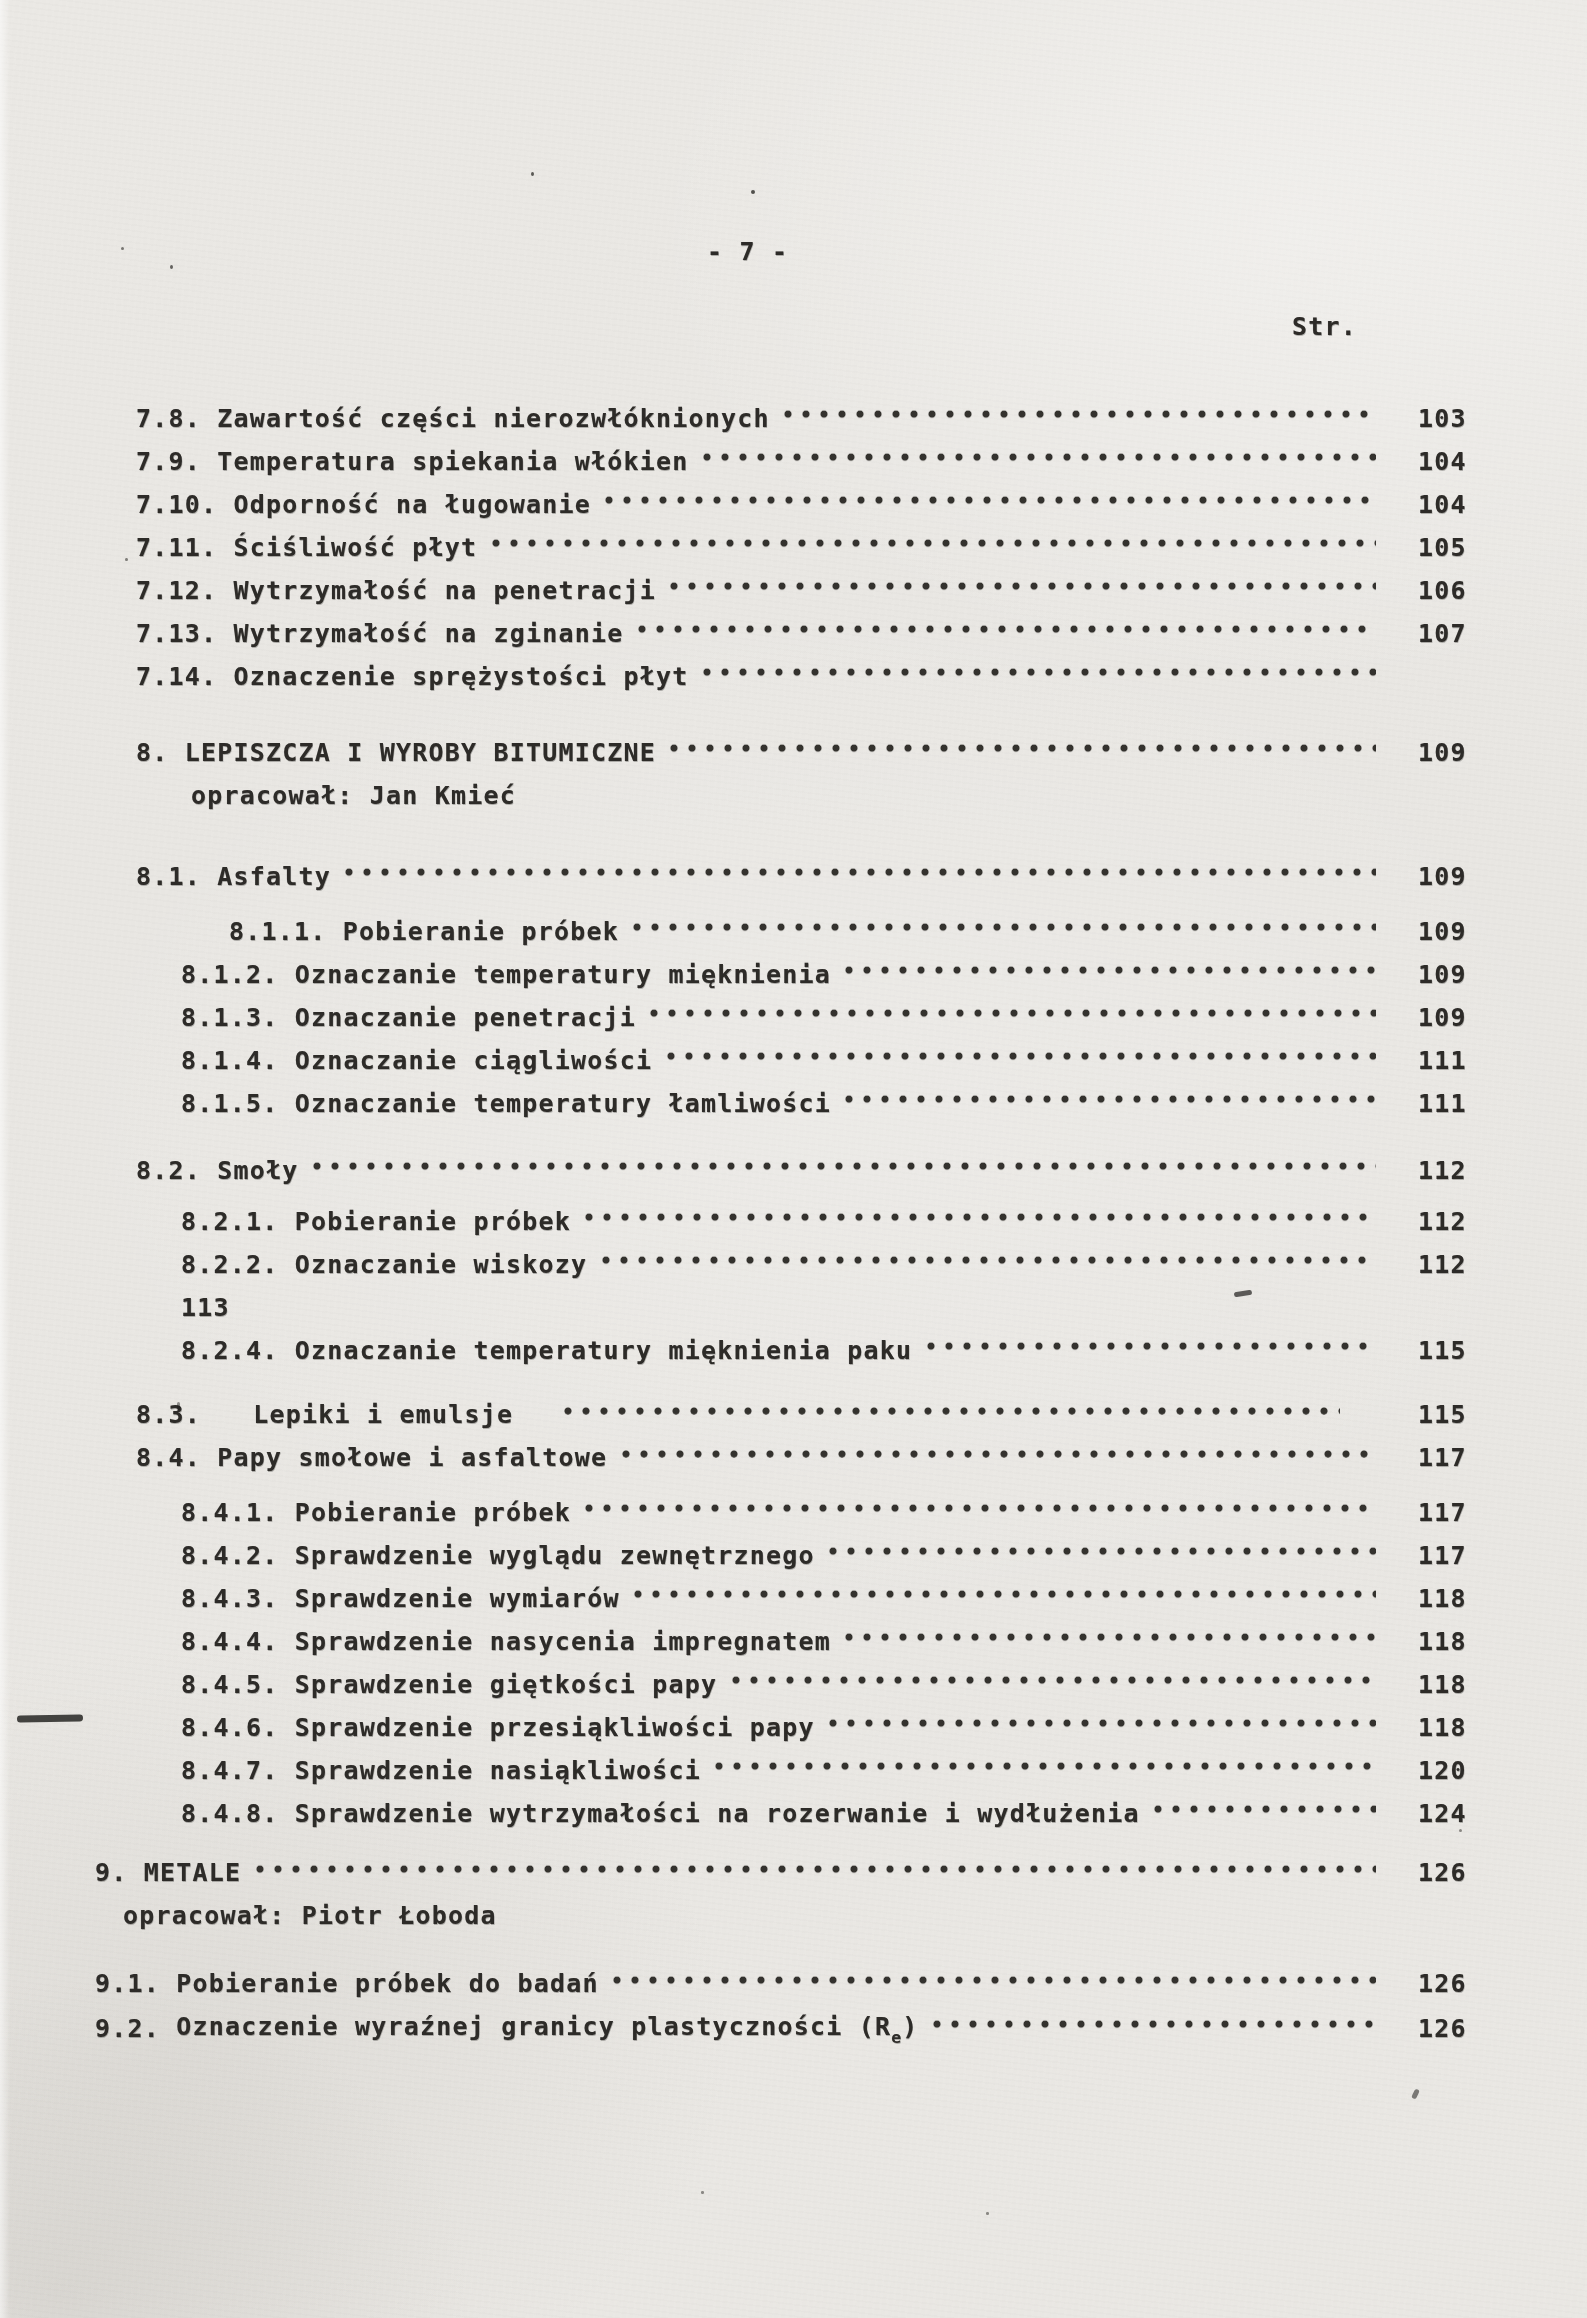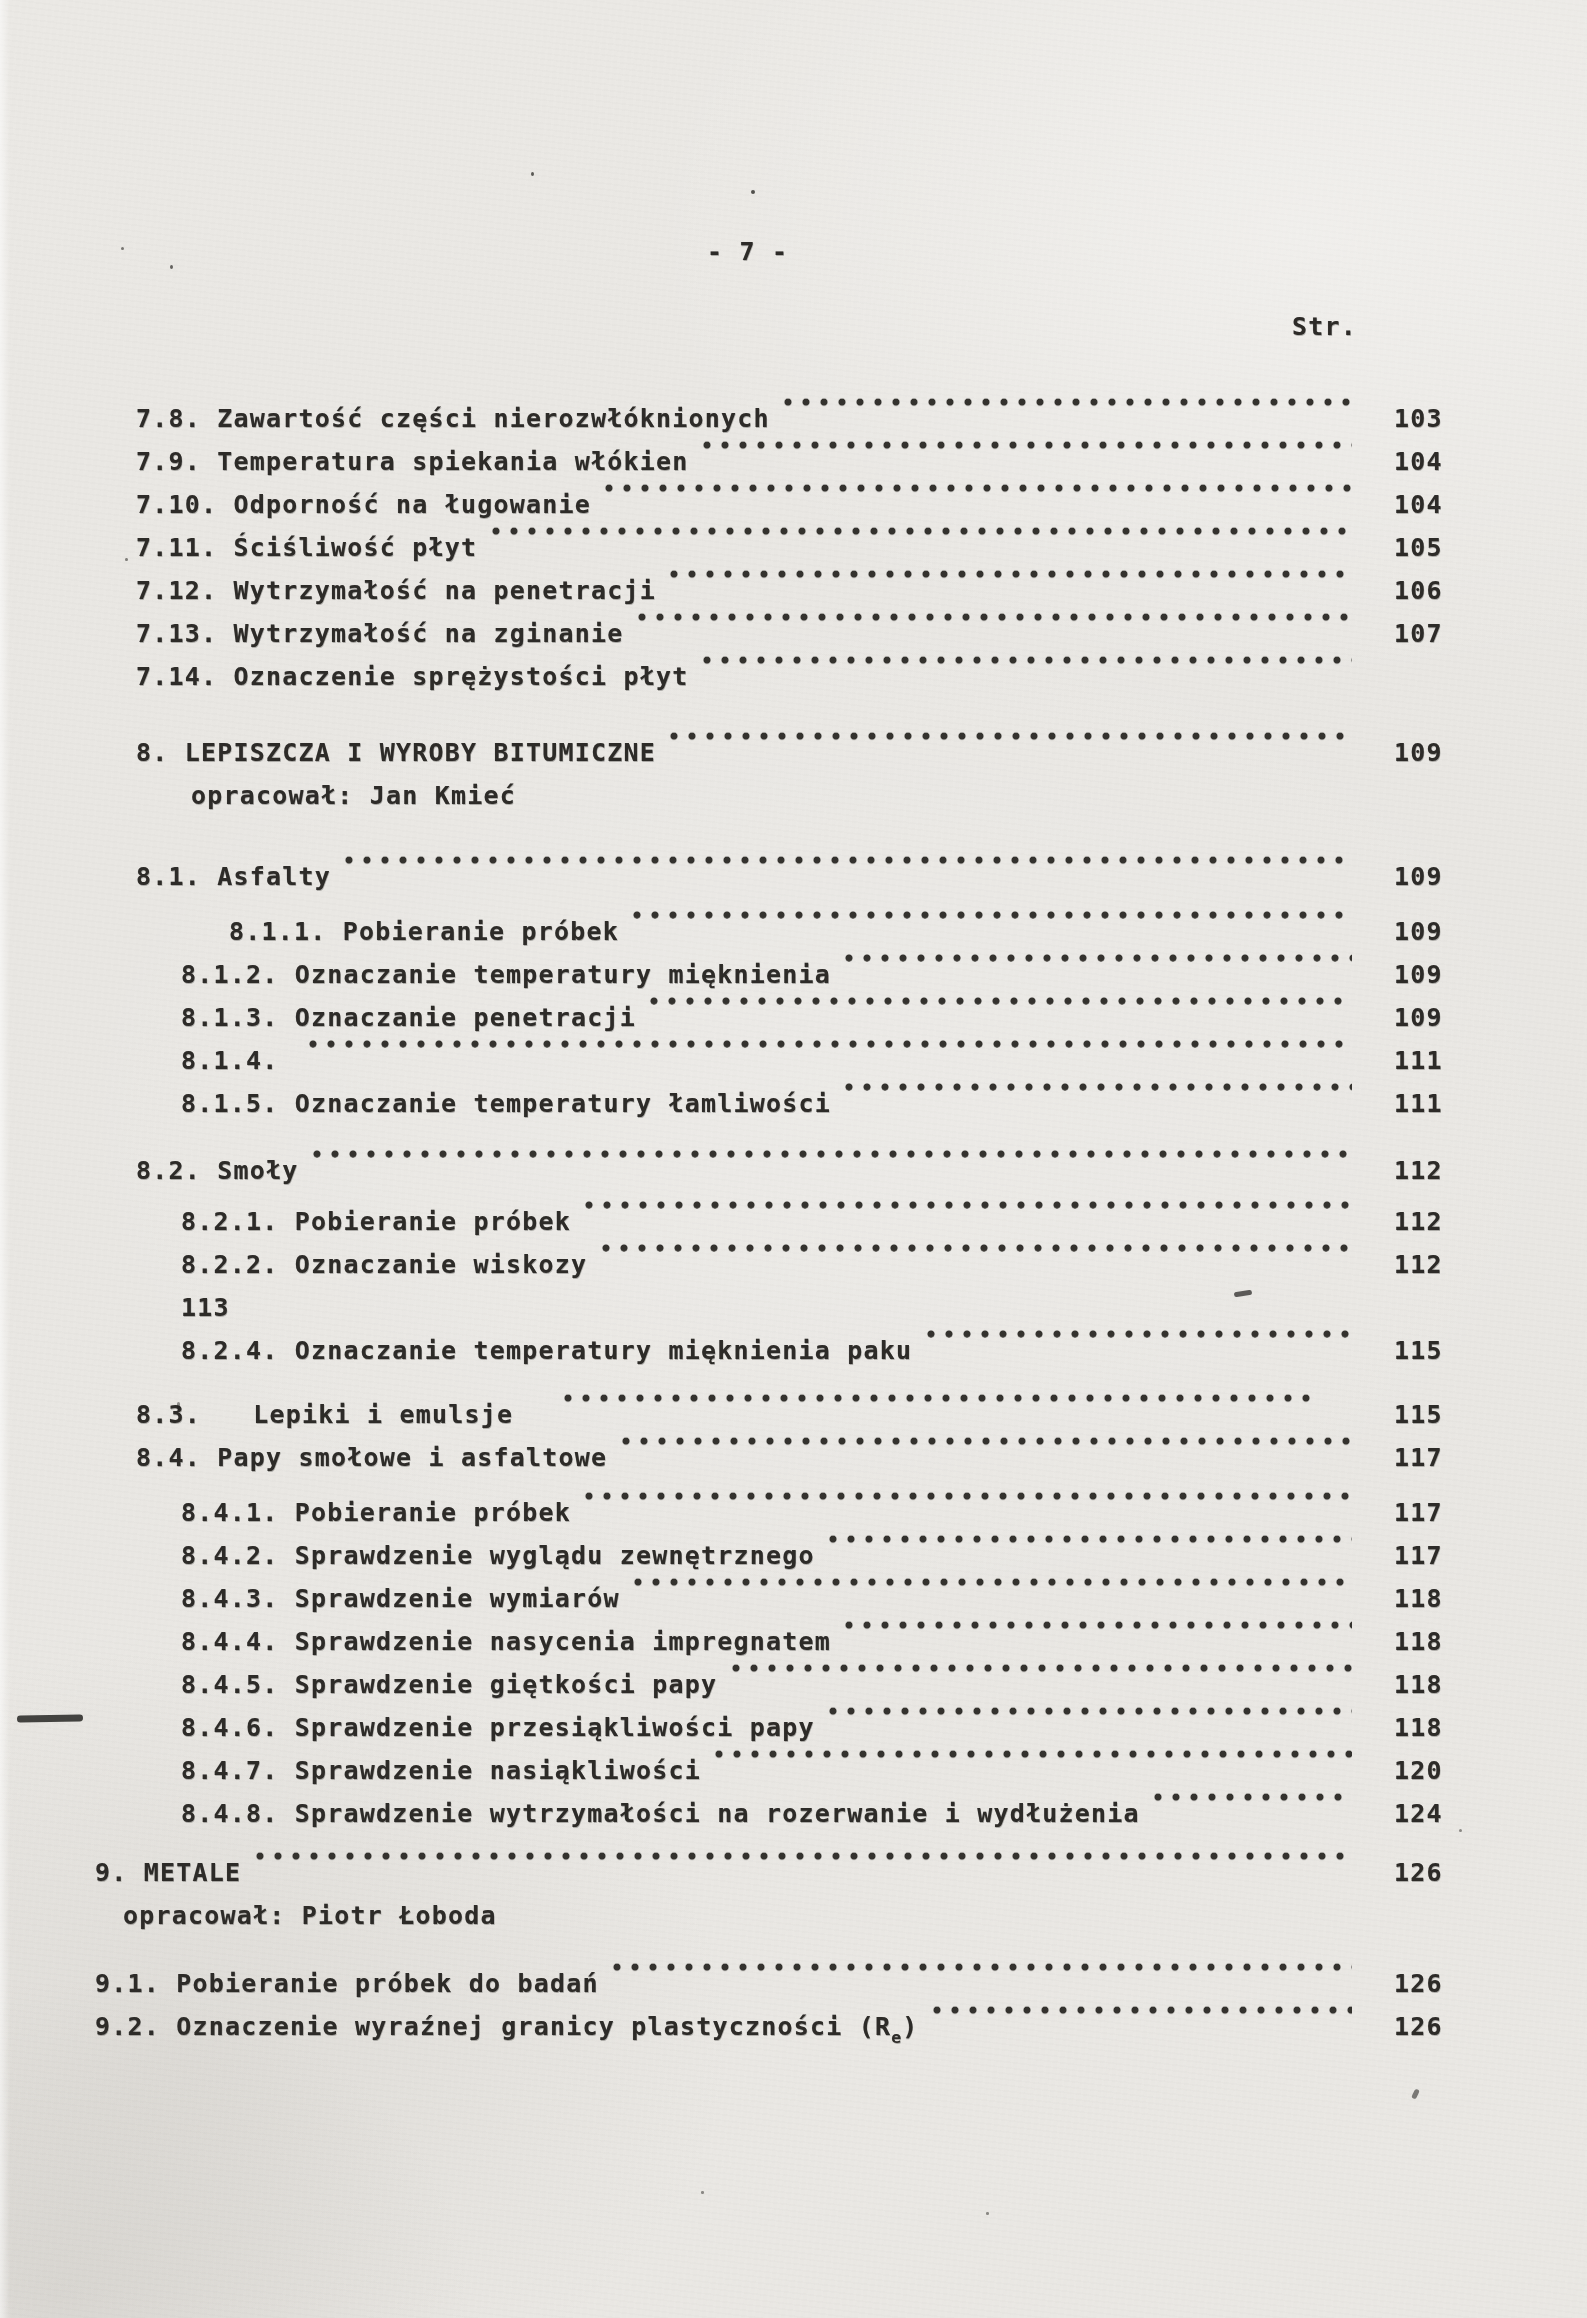--- a/index.html
+++ b/index.html
@@ -18,23 +18,23 @@
       radial-gradient(1245px 830px at 52% 48%, rgba(255,255,255,.16), rgba(255,255,255,0) 65%),
       repeating-linear-gradient(7deg, rgba(0,0,0,.012) 0 1.7px, rgba(0,0,0,0) 1.7px 5.8px),
       repeating-linear-gradient(96deg, rgba(255,255,255,.045) 0 2.5px, rgba(255,255,255,0) 2.5px 6.6px),
       linear-gradient(180deg,#eae8e4 0%,#e8e6e2 38%,#e9e7e3 100%);
     text-shadow:0.4px 0.5px 0 rgba(45,43,40,.32), -0.3px 0 0 rgba(45,43,40,.22);
   }
   .page-no{position:absolute;left:707px;top:237px;letter-spacing:1.2px;white-space:pre;}
   .str-head{position:absolute;left:1292px;top:312px;letter-spacing:1.2px;white-space:pre;}
   .toc{position:absolute;left:0;top:397px;width:1587px;}
   .row{
-    display:flex;align-items:flex-start;
+    display:flex;align-items:center;
     line-height:43px;letter-spacing:1.2px;
-    padding-left:136px;padding-right:118px;
+    padding-left:136px;padding-right:94px;
     white-space:pre;
   }
   .row.lvl1{padding-left:181px;}
   .row.byline{padding-left:191px;}
   .row.sec-metale{padding-left:95px;}
   .row.sec-metale.byline{padding-left:123px;}
   .num{white-space:pre;}
   .num::after{content:" ";}
   .title{white-space:pre;}
   .dots{
@@ -80,21 +80,21 @@
       <div class="row lvl0"><span class="num">7.11.</span><span class="title">Ściśliwość płyt</span><span class="dots"></span><span class="page">105</span></div>
       <div class="row lvl0"><span class="num">7.12.</span><span class="title">Wytrzymałość na penetracji</span><span class="dots"></span><span class="page">106</span></div>
       <div class="row lvl0"><span class="num">7.13.</span><span class="title">Wytrzymałość na zginanie</span><span class="dots"></span><span class="page">107</span></div>
       <div class="row lvl0"><span class="num">7.14.</span><span class="title">Oznaczenie sprężystości płyt</span><span class="dots"></span><span class="page"></span></div>
       <div class="row lvl0"><span class="num">8.</span><span class="title">LEPISZCZA I WYROBY BITUMICZNE</span><span class="dots"></span><span class="page">109</span></div>
       <div class="row lvl0 byline"><span class="title">opracował: Jan Kmieć</span></div>
       <div class="row lvl0"><span class="num">8.1.</span><span class="title">Asfalty</span><span class="dots"></span><span class="page">109</span></div>
       <div class="row lvl1"><span class="num">8.1.1.</span><span class="title">Pobieranie próbek</span><span class="dots"></span><span class="page">109</span></div>
       <div class="row lvl1"><span class="num">8.1.2.</span><span class="title">Oznaczanie temperatury mięknienia</span><span class="dots"></span><span class="page">109</span></div>
       <div class="row lvl1"><span class="num">8.1.3.</span><span class="title">Oznaczanie penetracji</span><span class="dots"></span><span class="page">109</span></div>
-      <div class="row lvl1"><span class="num">8.1.4.</span><span class="dots"></span><span class="page">111</span></div>
+      <div class="row lvl1"><span class="num">8.1.4.</span><span class="title">Oznaczanie ciągliwości</span><span class="dots"></span><span class="page">111</span></div>
       <div class="row lvl1"><span class="num">8.1.5.</span><span class="title">Oznaczanie temperatury łamliwości</span><span class="dots"></span><span class="page">111</span></div>
       <div class="row lvl0"><span class="num">8.2.</span><span class="title">Smoły</span><span class="dots"></span><span class="page">112</span></div>
       <div class="row lvl1"><span class="num">8.2.1.</span><span class="title">Pobieranie próbek</span><span class="dots"></span><span class="page">112</span></div>
       <div class="row lvl1"><span class="num">8.2.2.</span><span class="title">Oznaczanie wiskozy</span><span class="dots"></span><span class="page">112</span></div>
       <div class="row lvl1 wrap"><span class="page">113</span></div>
       <div class="row lvl1"><span class="num">8.2.4.</span><span class="title">Oznaczanie temperatury mięknienia paku</span><span class="dots"></span><span class="page">115</span></div>
       <div class="row lvl0"><span class="num">8.3.</span><span class="title">Lepiki i emulsje</span><span class="dots"></span><span class="page">115</span></div>
       <div class="row lvl0"><span class="num">8.4.</span><span class="title">Papy smołowe i asfaltowe</span><span class="dots"></span><span class="page">117</span></div>
       <div class="row lvl1"><span class="num">8.4.1.</span><span class="title">Pobieranie próbek</span><span class="dots"></span><span class="page">117</span></div>
       <div class="row lvl1"><span class="num">8.4.2.</span><span class="title">Sprawdzenie wyglądu zewnętrznego</span><span class="dots"></span><span class="page">117</span></div>

